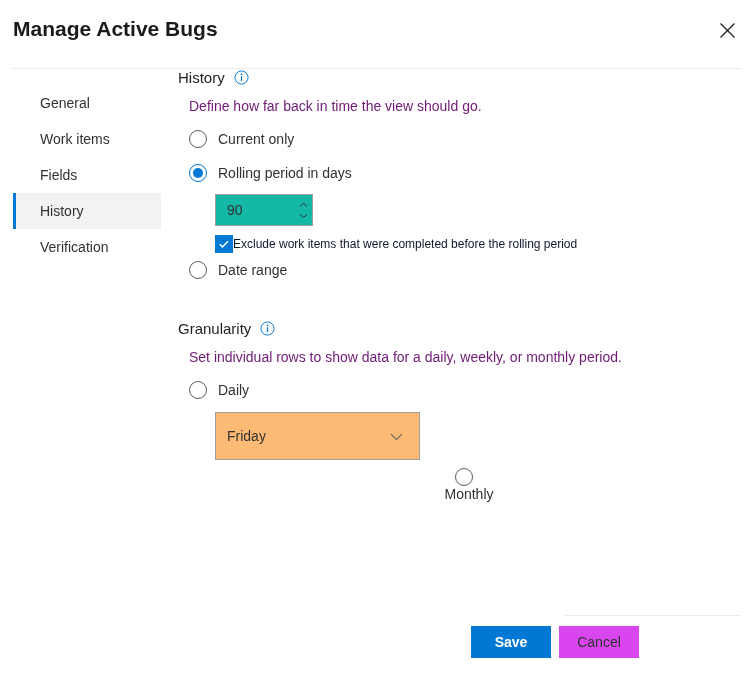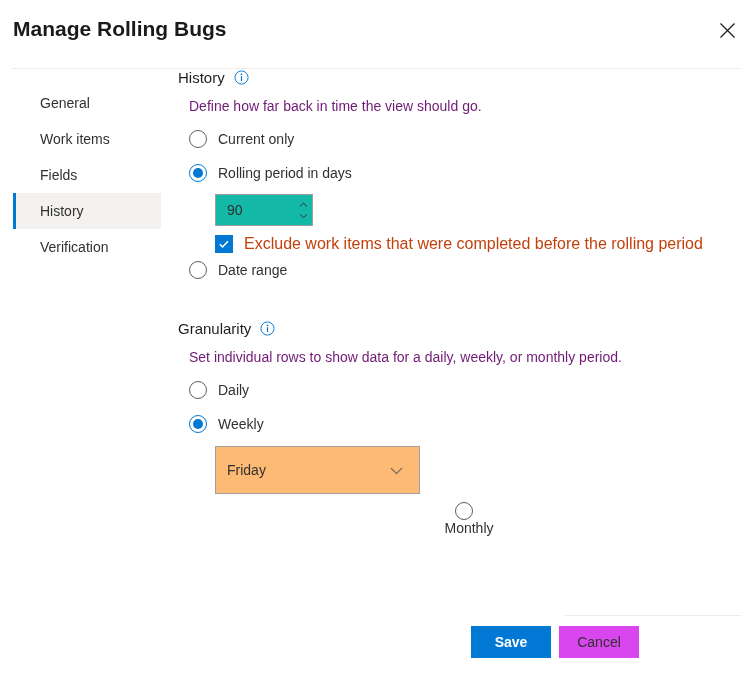--- a/index.html
+++ b/index.html
@@ -224,23 +224,22 @@
     height: 18px;
     box-sizing: border-box;
     background: #0078d4;
     border: 1px solid #0078d4;
     flex: 0 0 auto;
     display: flex;
     align-items: center;
     justify-content: center;
   }
   .checkbox-label {
-    margin-left: 11px;
-    font-size: 16px;
-    color: #c2410c;
+    font-size: 12px;
+    color: #0f172a;
     white-space: nowrap;
   }
 
   
   .dropdown {
     margin-left: 37px;
     margin-top: 7px;
     width: 205px;
     height: 48px;
     border: 1px solid #a19f9d;
@@ -299,21 +298,21 @@
   .btn-secondary {
     background: #d946ef;
     color: #323130;
   }
   .granularity-block { margin-top: 35px; }
 </style>
 </head>
 <body>
 
 <div class="dialog-header">
-  <div class="dialog-title">Manage Rolling Bugs</div>
+  <div class="dialog-title">Manage Active Bugs</div>
   <div class="close-button">
     <span>
       <svg width="17" height="17" viewBox="0 0 17 17" aria-hidden="true">
         <path d="M1.5 1.5 L15.5 15.5 M15.5 1.5 L1.5 15.5" stroke="#201f1e" stroke-width="1.3" fill="none"></path>
       </svg>
     </span>
   </div>
   <div class="header-divider"></div>
 </div>
 
@@ -408,24 +407,20 @@
       </div>
 
       <div class="section-desc">Set individual rows to show data for a daily, weekly, or monthly period.</div>
 
       <div style="margin-top:10px;">
         <div class="radio-row">
           <span class="radio-mark"></span>
           <span class="radio-label">Daily</span>
         </div>
 
-        <div class="radio-row checked" style="margin-top:4px;">
-          <span class="radio-mark"></span>
-          <span class="radio-label">Weekly</span>
-        </div>
 
         <div class="dropdown">
           <span class="dropdown-value">Friday</span>
           <span>
             <svg width="13" height="8" viewBox="0 0 13 8" aria-hidden="true">
               <path d="M1 1.2 L6.5 6.6 L12 1.2" fill="none" stroke="#605e5c" stroke-width="1.1"></path>
             </svg>
           </span>
         </div>
 

